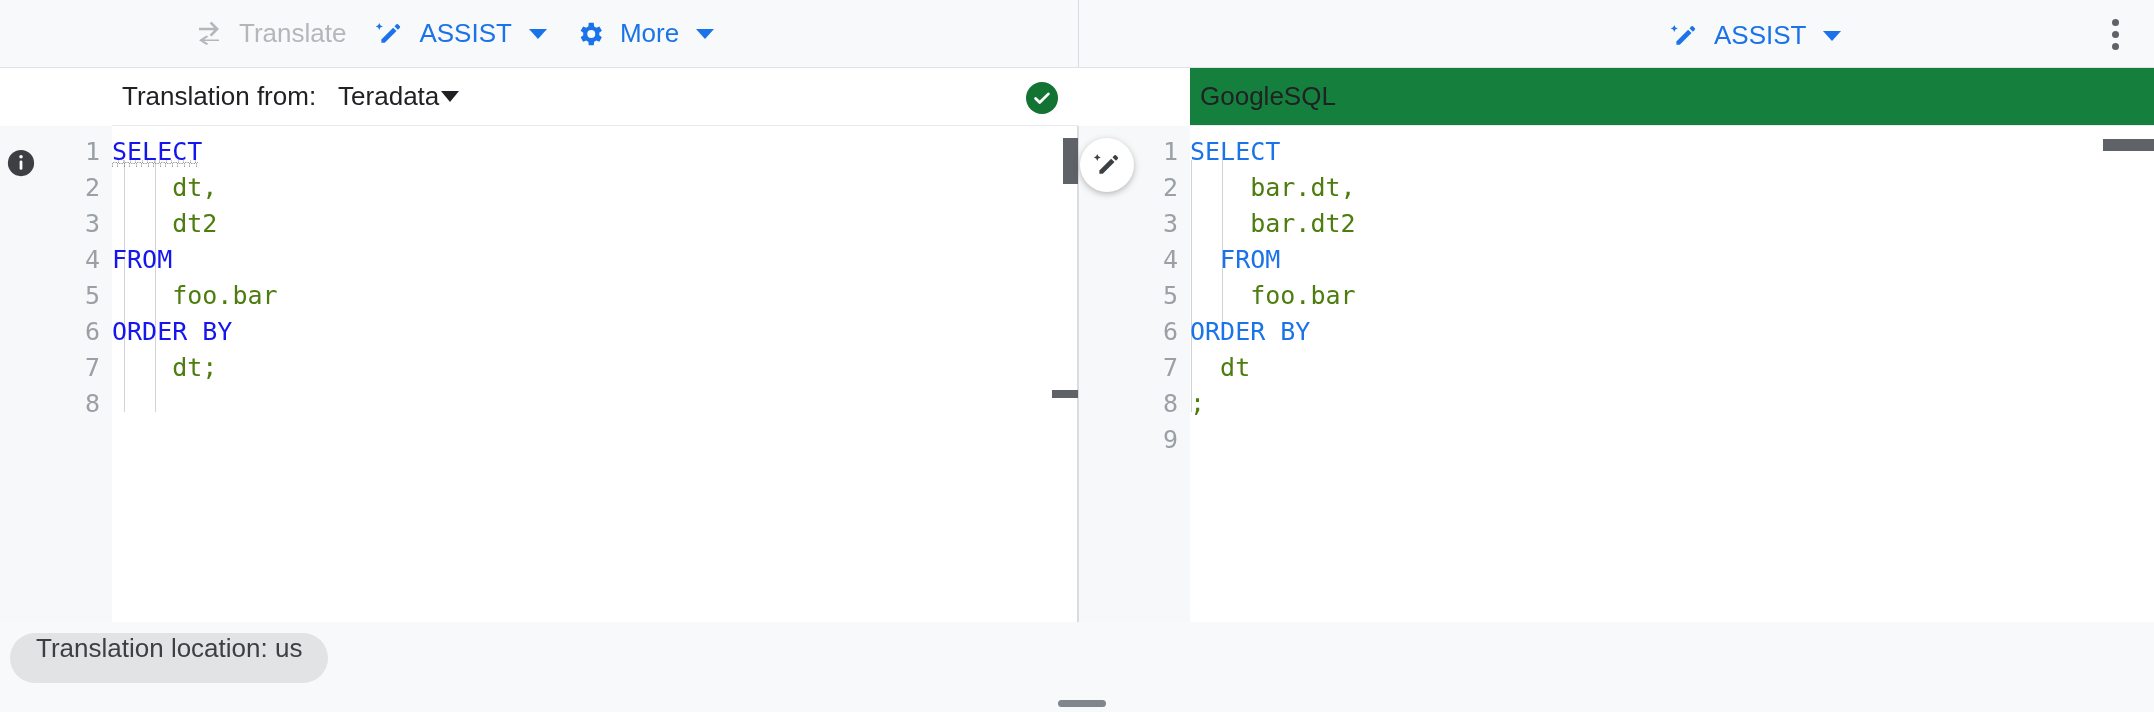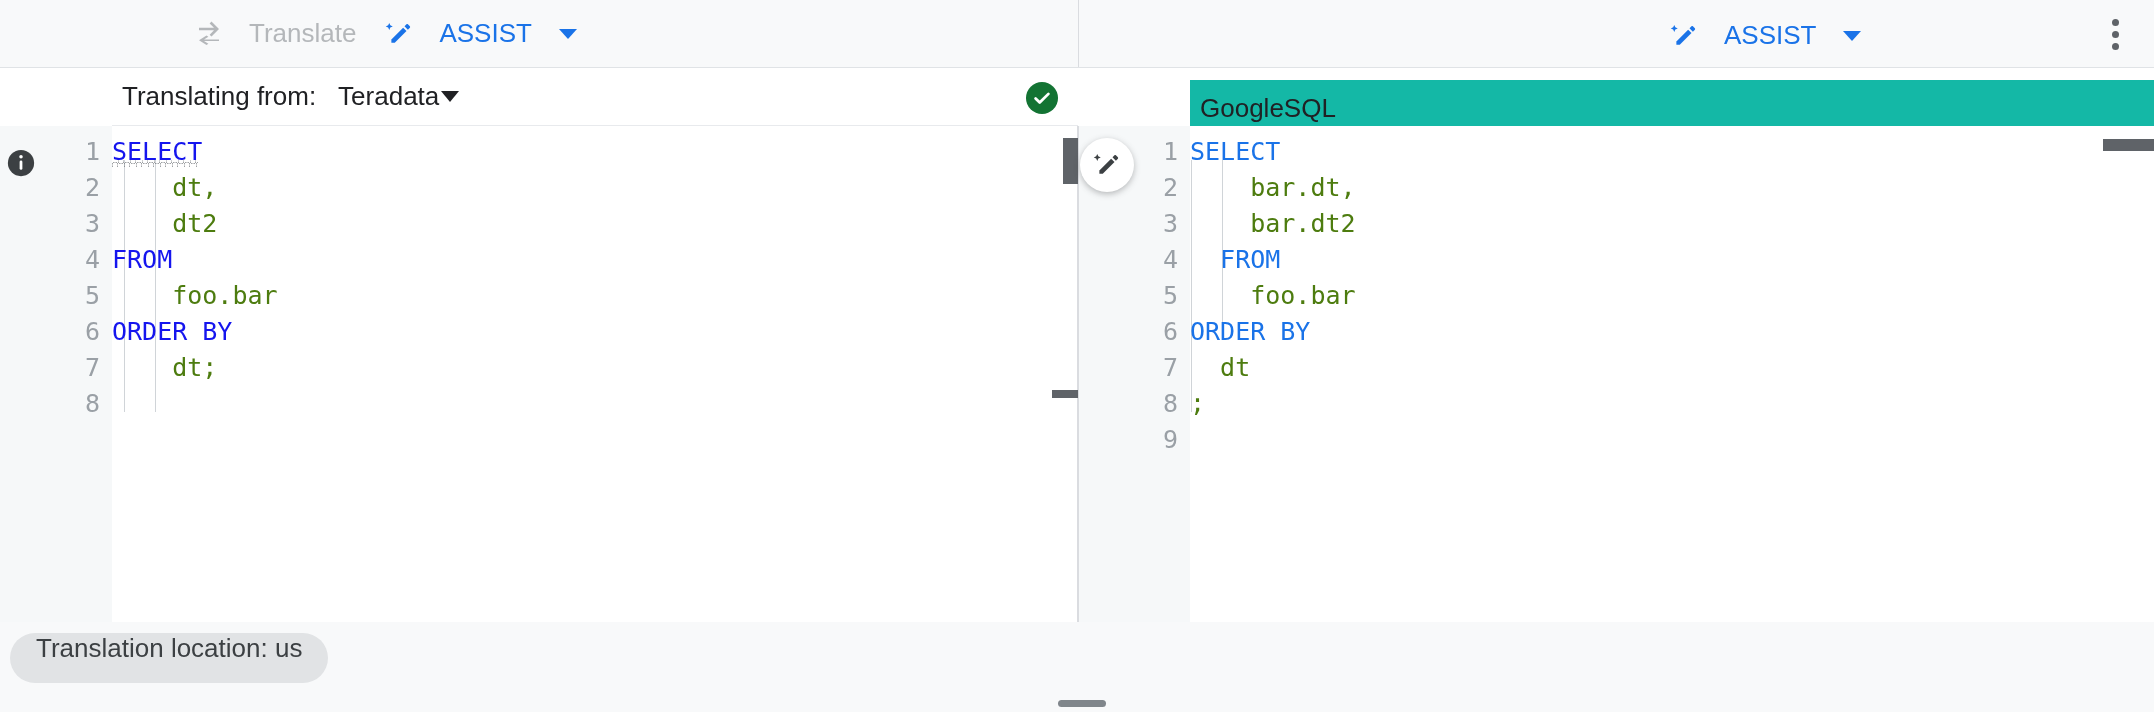--- a/index.html
+++ b/index.html
@@ -42,21 +42,21 @@
     width: 1076px;
     height: 67px;
     border-left: 1px solid #dadce0;
     box-sizing: border-box;
     display: flex;
     align-items: center;
   }
   .tb-btn {
     display: inline-flex;
     align-items: center;
-    gap: 25px;
+    gap: 15px;
     font-size: 26px;
     color: #1a73e8;
     background: transparent;
     border: none;
     padding: 8px 14px;
     cursor: pointer;
     white-space: nowrap;
     font-family: "Liberation Sans", sans-serif;
   }
   .tb-btn.disabled { color: #b4b7ba; cursor: default; }
@@ -104,23 +104,23 @@
     left: 112px; top: 68px;
     width: 966px; height: 58px;
     background: #ffffff;
     border-bottom: 1px solid #e8eaed;
     box-sizing: border-box;
     display: flex;
     align-items: center;
   }
   .subrow-right {
     position: absolute;
-    left: 1190px; top: 80px;
+    left: 1190px; top: 68px;
     width: 964px; height: 58px;
-    background: #14b8a6;
+    background: #15803d;
     border-bottom: 1px solid #e8eaed;
     box-sizing: border-box;
     display: flex;
     align-items: center;
   }
   .sub-label {
     font-size: 26px;
     color: #202124;
     margin-left: 10px;
   }
@@ -319,20 +319,29 @@
         <svg width="30" height="30" viewBox="0 0 24 24" fill="#1a73e8">
           <path d="M4.2 3.1l.85 1.95 1.95.85-1.95.85L4.2 8.7l-.85-1.95L1.4 5.9l1.95-.85z"></path>
           <path d="M19.1 4.2l1.6 1.6c.3.3.3.8 0 1.1l-1.6 1.6-2.7-2.7L18 4.2c.3-.3.8-.3 1.1 0z"></path>
           <path d="M15.3 6.9l2.7 2.7L8.6 19H5.9v-2.7z"></path>
         </svg>
       </span>
       <span>ASSIST</span>
       <span class="caret"></span>
     </button>
 
+    <button class="tb-btn">
+      <span class="ico">
+        <svg width="30" height="30" viewBox="0 0 24 24" fill="#1a73e8">
+          <path d="M19.4 13a7.8 7.8 0 000-2l2.1-1.6-2-3.5-2.5 1a7.6 7.6 0 00-1.7-1L15 3H11l-.3 2.9c-.6.2-1.2.6-1.7 1l-2.5-1-2 3.5L6.6 11a7.8 7.8 0 000 2l-2.1 1.6 2 3.5 2.5-1c.5.4 1.1.8 1.7 1L11 21h4l.3-2.9c.6-.2 1.2-.6 1.7-1l2.5 1 2-3.5zM13 15.2A3.2 3.2 0 1113 8.8a3.2 3.2 0 010 6.4z"></path>
+        </svg>
+      </span>
+      <span>More</span>
+      <span class="caret"></span>
+    </button>
   </div>
 
   <div class="tb-right"></div>
 
 
   <button class="tb-btn assist-right">
     <span class="ico">
       <svg width="30" height="30" viewBox="0 0 24 24" fill="#1a73e8">
         <path d="M4.2 3.1l.85 1.95 1.95.85-1.95.85L4.2 8.7l-.85-1.95L1.4 5.9l1.95-.85z"></path>
         <path d="M19.1 4.2l1.6 1.6c.3.3.3.8 0 1.1l-1.6 1.6-2.7-2.7L18 4.2c.3-.3.8-.3 1.1 0z"></path>
@@ -345,21 +354,21 @@
 
 
   <div class="kebab">
     <i></i>
       <i></i>
       <i></i>
   </div>
 </div>
 
 <div class="subrow-left">
-  <span class="sub-label">Translating from:</span>
+  <span class="sub-label">Translation from:</span>
   <span class="sub-select">
     <span>Teradata</span>
     <span class="caret"></span>
   </span>
   <span class="check-badge">
     <svg width="22" height="22" viewBox="0 0 24 24" fill="none" stroke="#ffffff" stroke-width="3" stroke-linecap="round" stroke-linejoin="round">
       <path d="M5 12.5l4.5 4.5L19 7.5"></path>
     </svg>
   </span>
 </div>

